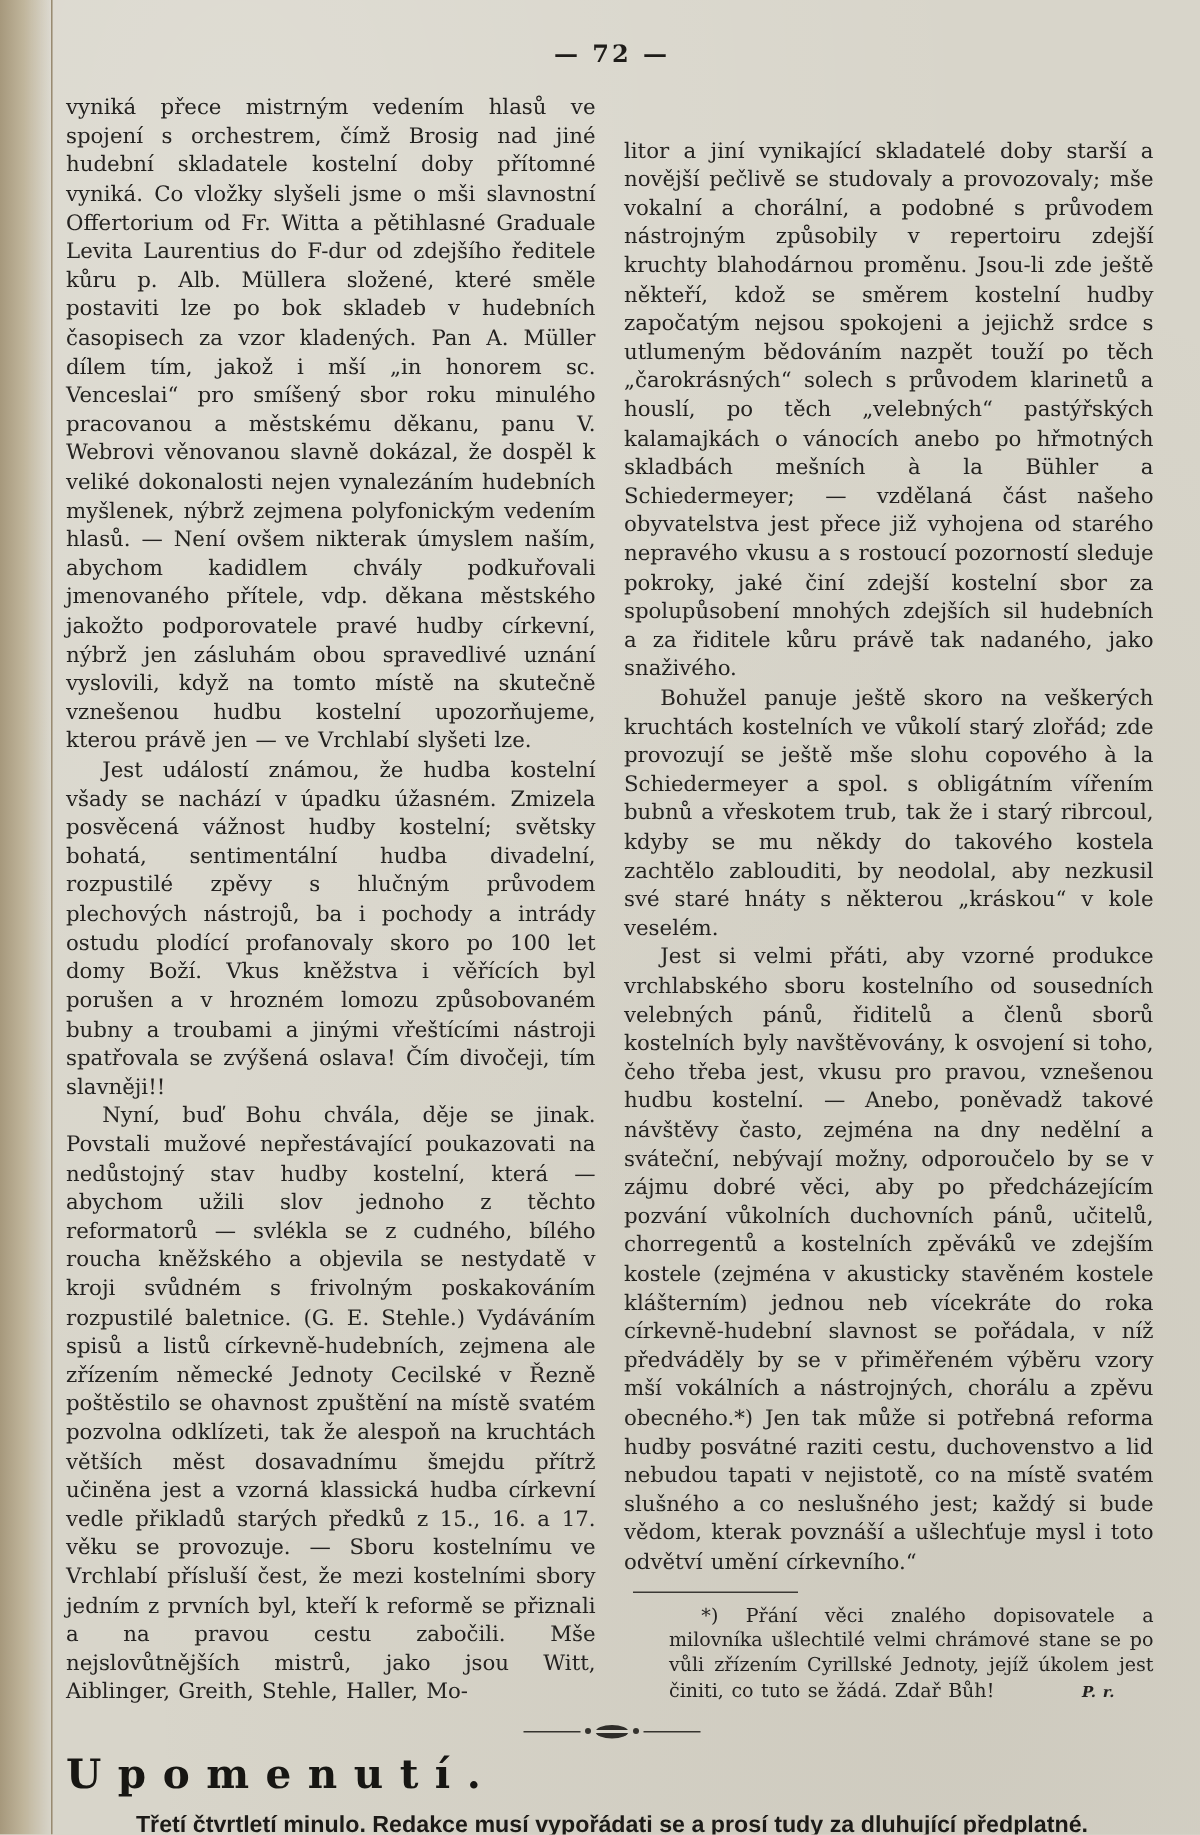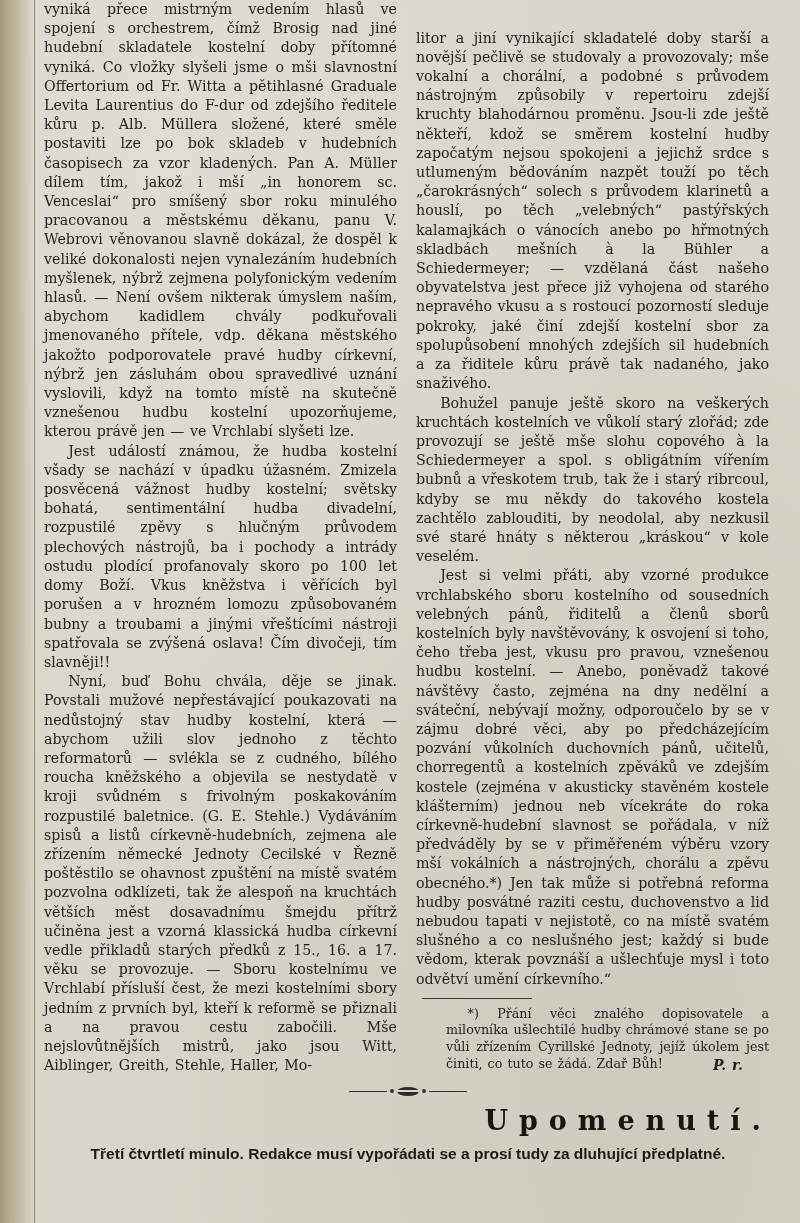--- a/index.html
+++ b/index.html
@@ -36,64 +36,65 @@
   .col-rule { width:1px; background:rgba(90,82,66,0.55); margin:2px 9px 0 9px; }
 
   .footnote { margin-top:9px; }
   .fn-rule { width:110px; height:1px; background:#3a3834; margin:0 0 7px 6px; }
   .fn-text {
     margin:0; font-size:12.7px; line-height:16.6px; text-align:justify;
     padding-left:30px; text-indent:-16px;
   }
   .fn-sig {
     display:block; text-align:right; padding-right:26px; margin-top:-16px;
-    font-style:italic; font-weight:bold; font-size:14px;
+    font-style:italic; font-weight:bold; font-size:10px;
   }
 
   .ornament { display:flex; justify-content:center; align-items:center; margin-top:10px; height:12px; }
   .orn-line { width:38px; height:1px; background:#35332e; }
   .orn-dot { width:4px; height:4px; border-radius:50%; background:#35332e; margin:0 3px; }
   .orn-lens {
     width:22px; height:9px; border-radius:50%;
     background:linear-gradient(#2f2d29 38%, #d8d5ca 38%, #d8d5ca 58%, #2f2d29 58%);
   }
 
   .notice-title {
-    text-align:right; font-weight:bold; font-size:27px;
+    text-align:left; font-weight:bold; font-size:27px;
     letter-spacing:11px; margin-top:8px; color:#171613;
   }
   .notice-subtitle {
     text-align:center; font-family:"Liberation Sans", sans-serif;
     font-weight:bold; font-size:15.5px; margin-top:9px; color:#1c1a17;
   }
 </style>
 </head>
 <body>
 
 <div class="gutter"></div>
 
 <div class="sheet">
 
+  <div class="page-number">— 72 —</div>
 
   <div class="columns">
     <div class="col">
         <p>vyniká přece mistrným vedením hlasů ve spojení s orchestrem, čímž Brosig nad jiné hudební skladatele kostelní doby přítomné vyniká. Co vložky slyšeli jsme o mši slavnostní Offertorium od Fr. Witta a pětihlasné Graduale Levita Laurentius do F-dur od zdejšího ředitele kůru p. Alb. Müllera složené, které směle postaviti lze po bok skladeb v hudebních časopisech za vzor kladených. Pan A. Müller dílem tím, jakož i mší „in honorem sc. Venceslai“ pro smíšený sbor roku minulého pracovanou a městskému děkanu, panu V. Webrovi věnovanou slavně dokázal, že dospěl k veliké dokonalosti nejen vynalezáním hudebních myšlenek, nýbrž zejmena polyfonickým vedením hlasů. — Není ovšem nikterak úmyslem naším, abychom kadidlem chvály podkuřovali jmenovaného přítele, vdp. děkana městského jakožto podporovatele pravé hudby církevní, nýbrž jen zásluhám obou spravedlivé uznání vyslovili, když na tomto místě na skutečně vznešenou hudbu kostelní upozorňujeme, kterou právě jen — ve Vrchlabí slyšeti lze.</p>
         <p>Jest událostí známou, že hudba kostelní všady se nachází v úpadku úžasném. Zmizela posvěcená vážnost hudby kostelní; světsky bohatá, sentimentální hudba divadelní, rozpustilé zpěvy s hlučným průvodem plechových nástrojů, ba i pochody a intrády ostudu plodící profanovaly skoro po 100 let domy Boží. Vkus kněžstva i věřících byl porušen a v hrozném lomozu způsobovaném bubny a troubami a jinými vřeštícími nástroji spatřovala se zvýšená oslava! Čím divočeji, tím slavněji!!</p>
         <p>Nyní, buď Bohu chvála, děje se jinak. Povstali mužové nepřestávající poukazovati na nedůstojný stav hudby kostelní, která — abychom užili slov jednoho z těchto reformatorů — svlékla se z cudného, bílého roucha kněžského a objevila se nestydatě v kroji svůdném s frivolným poskakováním rozpustilé baletnice. (G. E. Stehle.) Vydáváním spisů a listů církevně-hudebních, zejmena ale zřízením německé Jednoty Cecilské v Řezně poštěstilo se ohavnost zpuštění na místě svatém pozvolna odklízeti, tak že alespoň na kruchtách větších měst dosavadnímu šmejdu přítrž učiněna jest a vzorná klassická hudba církevní vedle přikladů starých předků z 15., 16. a 17. věku se provozuje. — Sboru kostelnímu ve Vrchlabí přísluší čest, že mezi kostelními sbory jedním z prvních byl, kteří k reformě se přiznali a na pravou cestu zabočili. Mše nejslovůtnějších mistrů, jako jsou Witt, Aiblinger, Greith, Stehle, Haller, Mo-</p>
       </div>
     <div class="col-rule"></div>
     <div class="col">
       <div>
           <p>litor a jiní vynikající skladatelé doby starší a novější pečlivě se studovaly a provozovaly; mše vokalní a chorální, a podobné s průvodem nástrojným způsobily v repertoiru zdejší kruchty blahodárnou proměnu. Jsou-li zde ještě někteří, kdož se směrem kostelní hudby započatým nejsou spokojeni a jejichž srdce s utlumeným bědováním nazpět touží po těch „čarokrásných“ solech s průvodem klarinetů a houslí, po těch „velebných“ pastýřských kalamajkách o vánocích anebo po hřmotných skladbách mešních à la Bühler a Schiedermeyer; — vzdělaná část našeho obyvatelstva jest přece již vyhojena od starého nepravého vkusu a s rostoucí pozorností sleduje pokroky, jaké činí zdejší kostelní sbor za spolupůsobení mnohých zdejších sil hudebních a za řiditele kůru právě tak nadaného, jako snaživého.</p>
           <p>Bohužel panuje ještě skoro na veškerých kruchtách kostelních ve vůkolí starý zlořád; zde provozují se ještě mše slohu copového à la Schiedermeyer a spol. s obligátním vířením bubnů a vřeskotem trub, tak že i starý ribrcoul, kdyby se mu někdy do takového kostela zachtělo zablouditi, by neodolal, aby nezkusil své staré hnáty s některou „kráskou“ v kole veselém.</p>
           <p>Jest si velmi přáti, aby vzorné produkce vrchlabského sboru kostelního od sousedních velebných pánů, řiditelů a členů sborů kostelních byly navštěvovány, k osvojení si toho, čeho třeba jest, vkusu pro pravou, vznešenou hudbu kostelní. — Anebo, poněvadž takové návštěvy často, zejména na dny nedělní a sváteční, nebývají možny, odporoučelo by se v zájmu dobré věci, aby po předcházejícím pozvání vůkolních duchovních pánů, učitelů, chorregentů a kostelních zpěváků ve zdejším kostele (zejména v akusticky stavěném kostele klášterním) jednou neb vícekráte do roka církevně-hudební slavnost se pořádala, v níž předváděly by se v přiměřeném výběru vzory mší vokálních a nástrojných, chorálu a zpěvu obecného.*) Jen tak může si potřebná reforma hudby posvátné raziti cestu, duchovenstvo a lid nebudou tapati v nejistotě, co na místě svatém slušného a co neslušného jest; každý si bude vědom, kterak povznáší a ušlechťuje mysl i toto odvětví umění církevního.“</p>
         </div>
       <div class="footnote">
         <div class="fn-rule"></div>
-        <p class="fn-text">*) Přání věci znalého dopisovatele a milovníka ušlechtilé hudby chrámové stane se po vůli zřízením Cyrillské Jednoty, jejíž úkolem jest činiti, co tuto se žádá. Zdař Bůh!</p>
+        <p class="fn-text">*) Přání věci znalého dopisovatele a milovníka ušlechtilé velmi chrámové stane se po vůli zřízením Cyrillské Jednoty, jejíž úkolem jest činiti, co tuto se žádá. Zdař Bůh!</p>
         <span class="fn-sig">P. r.</span>
       </div>
     </div>
   </div>
 
   <div class="ornament">
     <span class="orn-line"></span>
     <span class="orn-dot"></span>
     <span class="orn-lens"></span>
     <span class="orn-dot"></span>

